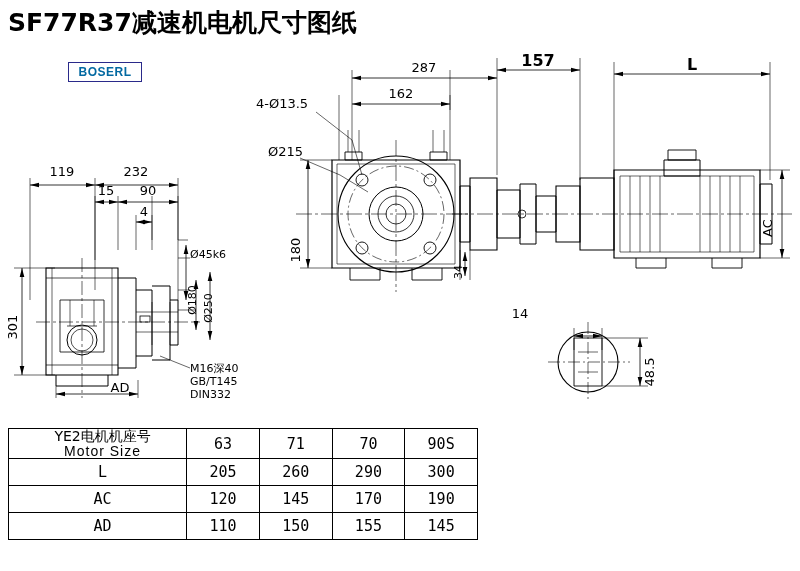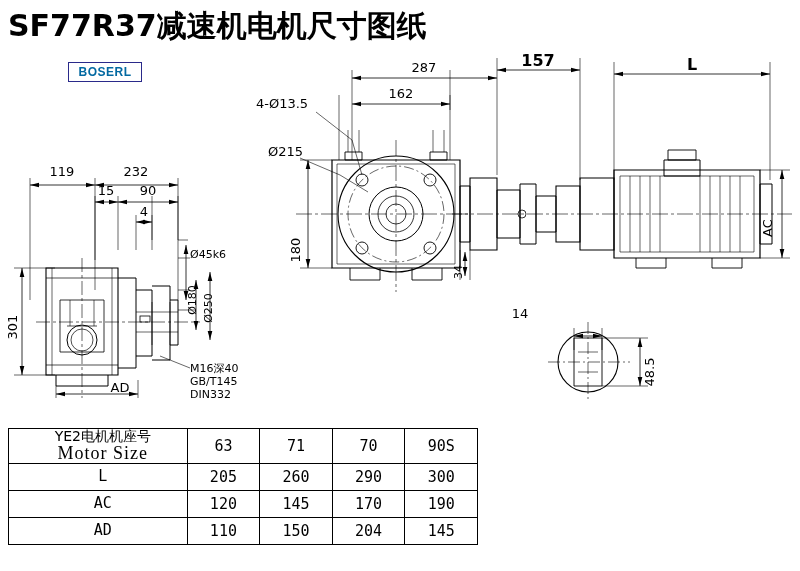--- a/index.html
+++ b/index.html
@@ -17,21 +17,21 @@
   }
   #root {
     position: absolute;
     left: 0; top: 0;
     width: 800px; height: 571px;
   }
   .title {
     position: absolute;
     left: 8px;
     top: 6px;
-    font-size: 30px;
+    font-size: 25px;
     font-weight: bold;
     letter-spacing: 0px;
     white-space: nowrap;
     font-family: "DejaVu Sans", sans-serif;
   }
   .logo-box {
     position: absolute;
     left: 68px;
     top: 62px;
     width: 72px;
@@ -70,21 +70,21 @@
   }
   .spec-table td.label-cell {
     width: 176px;
     line-height: 1.05;
     padding-left: 12px;
   }
   .spec-table td.val-cell {
     width: 72px;
   }
   .cn-line { display:block; font-family:"DejaVu Sans", sans-serif; font-size:14px; }
-  .en-line { display:block; font-family:Liberation Serif, serif; font-size:18px; letter-spacing:1px;}
+  .en-line { display:block; font-family:Liberation Sans, sans-serif; font-size:14px; letter-spacing:1px;}
   .dim-text {
     font-family: "DejaVu Sans", sans-serif;
     font-size: 13px;
   }
   .dim-text-sm {
     font-family: "DejaVu Sans", sans-serif;
     font-size: 11px;
   }
   .dim-text-lg {
     font-family: "DejaVu Sans", sans-serif;
@@ -366,19 +366,19 @@
         <td class="label-cell">AC</td>
         <td class="val-cell">120</td>
         <td class="val-cell">145</td>
         <td class="val-cell">170</td>
         <td class="val-cell">190</td>
       </tr>
       <tr>
         <td class="label-cell">AD</td>
         <td class="val-cell">110</td>
         <td class="val-cell">150</td>
-        <td class="val-cell">204</td>
+        <td class="val-cell">155</td>
         <td class="val-cell">145</td>
       </tr>
     </tbody>
   </table>
 
 </div>
 
 </body></html>

